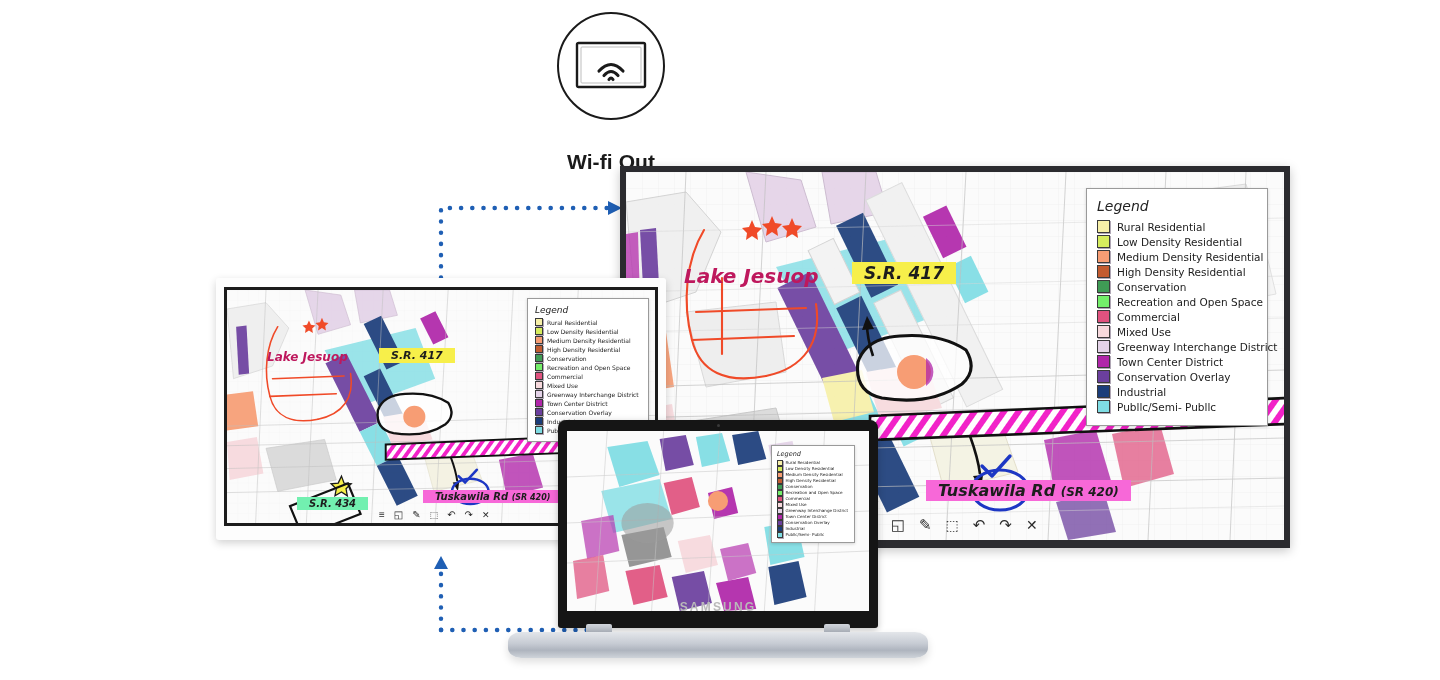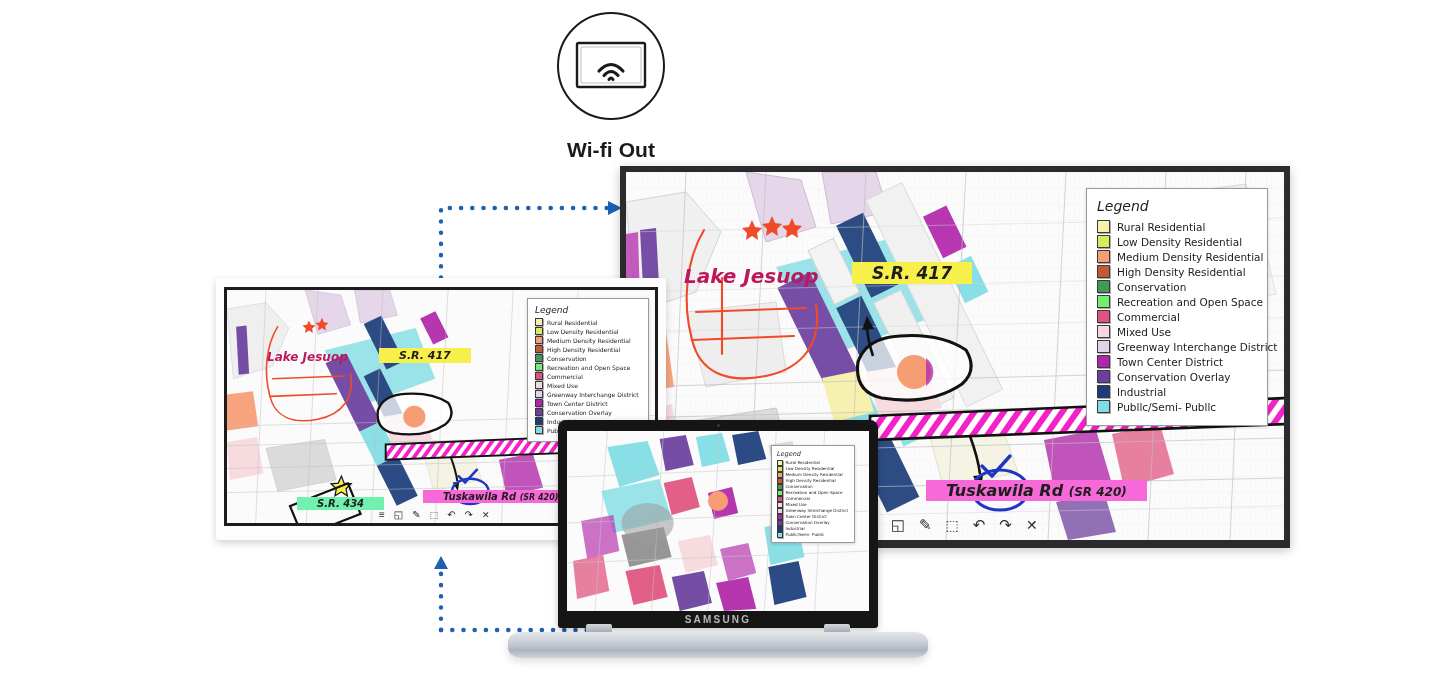--- a/index.html
+++ b/index.html
@@ -13,21 +13,21 @@
 
   
   .out-group { position: absolute; text-align: center; }
   .out-circle {
     width: 108px; height: 108px; border-radius: 50%;
     border: 2px solid #1a1a1a; background: #fff;
     display: flex; align-items: center; justify-content: center;
     margin: 0 auto;
   }
   .out-label {
-    margin-top: 18px; font-size: 21px; font-weight: bold;
+    margin-top: 30px; font-size: 21px; font-weight: bold;
     color: #1a1a1a; letter-spacing: .1px; white-space: nowrap;
   }
 
   
   .dots { position: absolute; }
 
   
   #large-display {
     position: absolute; left: 620px; top: 166px;
     width: 670px; height: 382px;
@@ -53,22 +53,22 @@
   #laptop { position: absolute; left: 508px; top: 420px; width: 420px; height: 250px; }
   #laptop-lid {
     position: absolute; left: 50px; top: 0; width: 320px; height: 208px;
     background: #151515; border-radius: 8px 8px 3px 3px;
     padding: 11px 9px 17px 9px;
     box-shadow: 0 2px 7px rgba(0,0,0,.25);
   }
   #laptop-screen { position: relative; width: 100%; height: 100%; overflow: hidden; background: #f7f7f7; }
   #laptop-cam { position: absolute; left: 50%; top: 4px; width: 3px; height: 3px; margin-left: -1.5px; border-radius: 50%; background: #3a3a3a; }
   #laptop-brand {
-    position: absolute; left: 0; right: 0; bottom: 3px; text-align: center;
-    font-size: 10px; letter-spacing: 2.2px; color: #b9b9b9; font-weight: bold;
+    position: absolute; left: 0; right: 0; bottom: 14px; text-align: center;
+    font-size: 12px; letter-spacing: 2.2px; color: #b9b9b9; font-weight: bold;
   }
   .hinge { position: absolute; top: 204px; width: 26px; height: 11px; background: linear-gradient(#d2d6dc,#9ba1ab); border-radius: 2px; }
   #laptop-base {
     position: absolute; left: 0; top: 212px; width: 420px; height: 26px;
     background: linear-gradient(#e3e6ea 0%, #c6cbd3 45%, #aeb4be 70%, #cfd4da 100%);
     border-radius: 13px / 10px;
     box-shadow: 0 4px 9px rgba(0,0,0,.13);
   }
 
   
@@ -106,21 +106,21 @@
   
   #legend-laptop { left: 204px; top: 14px; width: 84px; padding: 4px 3px 4px 5px; }
   #legend-laptop .legend-title { font-size: 6.5px; margin-bottom: 2px; }
   #legend-laptop .legend-row { margin-bottom: .5px; }
   #legend-laptop .legend-sw { width: 5.5px; height: 5.5px; margin-right: 3px; }
   #legend-laptop .legend-lb { font-size: 4.1px; }
 
   
   .anno { position: absolute; font-family: "DejaVu Sans", sans-serif; font-style: italic; white-space: nowrap; }
   .anno-lake   { color: #be185d; font-weight: bold; }
-  .anno-hl     { padding: 1px 20px; color: #1d1d1d; font-weight: bold; }
+  .anno-hl     { padding: 1px 12px; color: #1d1d1d; font-weight: bold; }
 
   
   .toolbar { position: absolute; display: flex; align-items: center; }
   .tb-icon { color: #2a2a2a; display: inline-flex; align-items: center; justify-content: center; }
 </style>
 </head>
 <body>
 
 <div id="stage">
 

